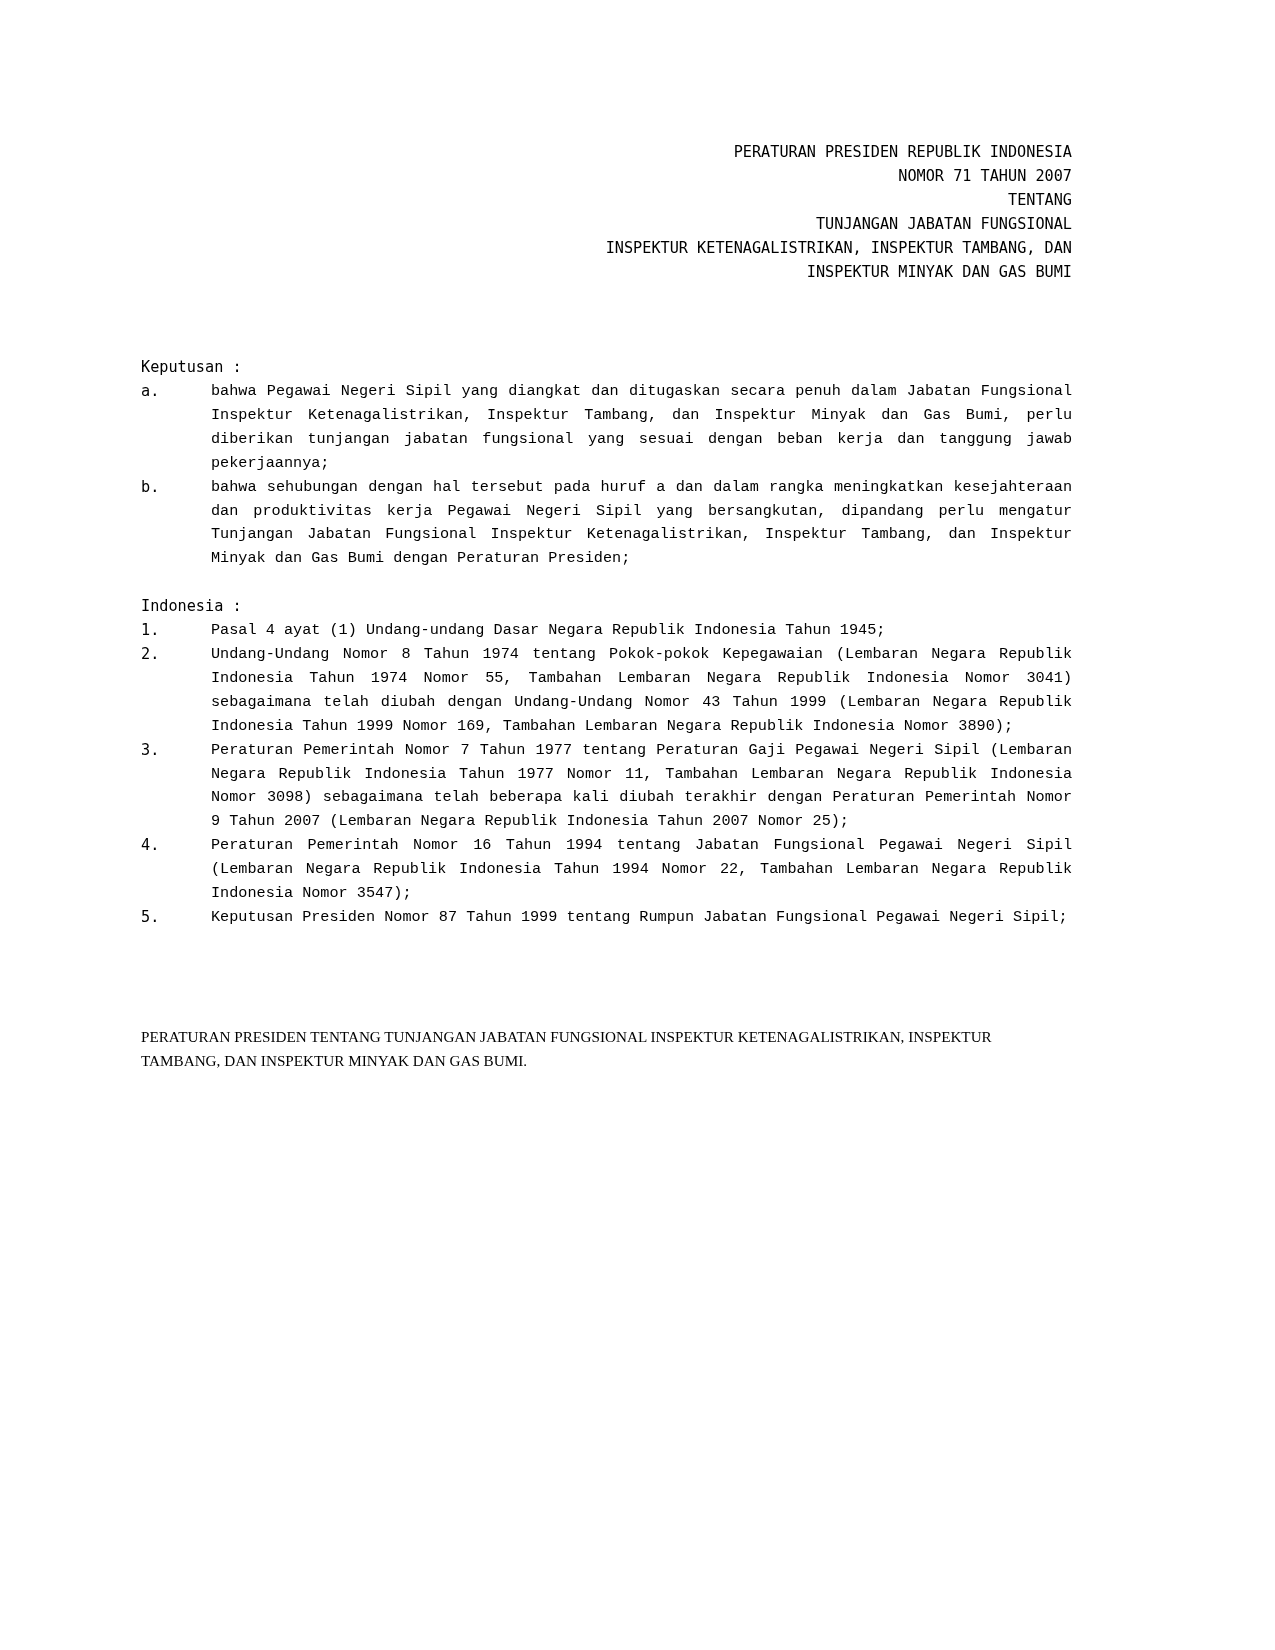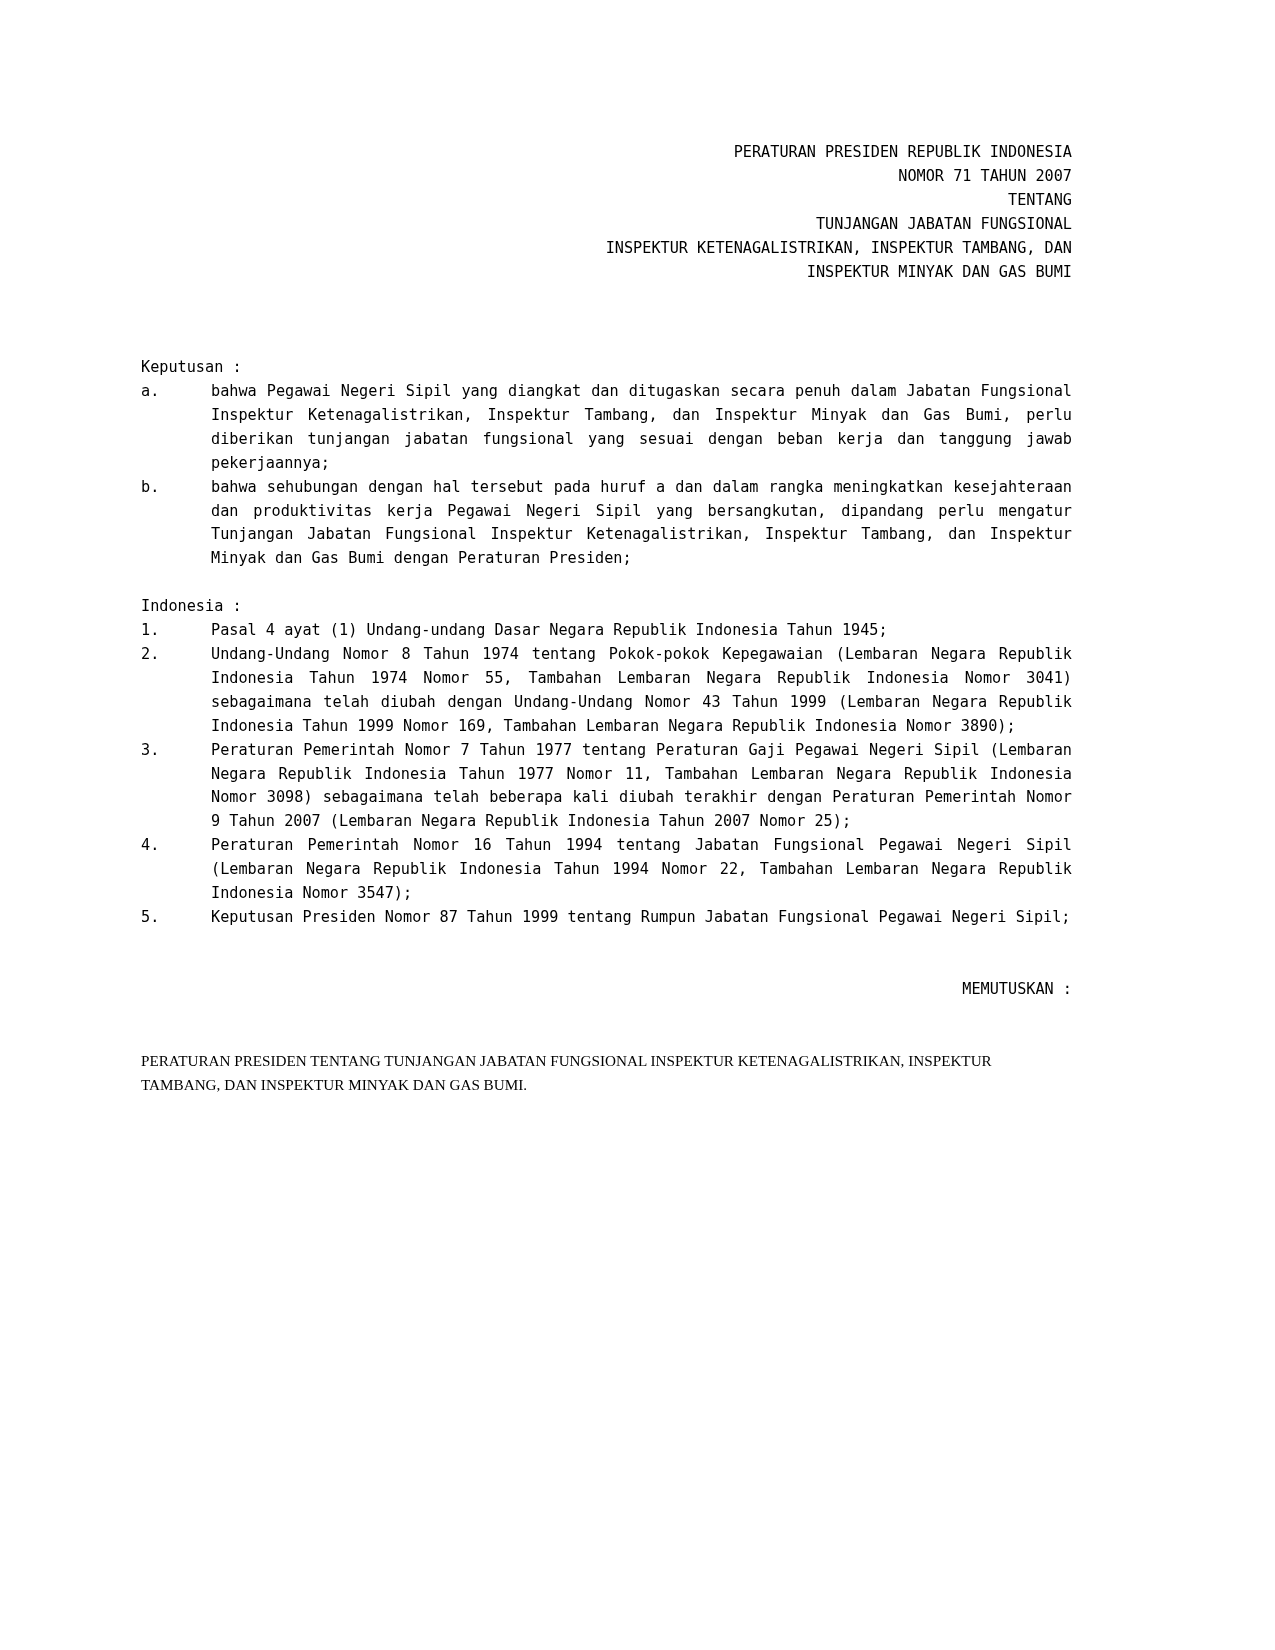--- a/index.html
+++ b/index.html
@@ -42,20 +42,21 @@
     flex: 0 0 70px;
     width: 70px;
     white-space: pre;
     text-align: left;
   }
   .body {
     flex: 1 1 auto;
     text-align: justify;
     text-justify: inter-word;
     hyphens: none;
+    font-family: Liberation Mono, monospace;
   }
   .label-line {
     text-align: left;
     white-space: pre;
   }
   .plain-block {
     text-align: left;
     font-family: Liberation Serif, serif;
   }
   .title-block div { white-space: pre; }
@@ -116,20 +117,19 @@
         <span class="body">Peraturan Pemerintah Nomor 16 Tahun 1994 tentang Jabatan Fungsional Pegawai Negeri Sipil (Lembaran Negara Republik Indonesia Tahun 1994 Nomor 22, Tambahan Lembaran Negara Republik Indonesia Nomor 3547);</span>
       </div>
       <div class="list-item">
         <span class="marker">5.</span>
         <span class="body">Keputusan Presiden Nomor 87 Tahun 1999 tentang Rumpun Jabatan Fungsional Pegawai Negeri Sipil;</span>
       </div>
     </div>
 
     <div class="spacer-2"></div>
 
-    <div class="center-line">MEMUTUSKAN :</div>
 
     <div class="spacer-2"></div>
 
     <div class="plain-block">PERATURAN PRESIDEN TENTANG TUNJANGAN JABATAN FUNGSIONAL INSPEKTUR KETENAGALISTRIKAN, INSPEKTUR TAMBANG, DAN INSPEKTUR MINYAK DAN GAS BUMI.</div>
 
   </div>
 </div>
 
 </body></html>

